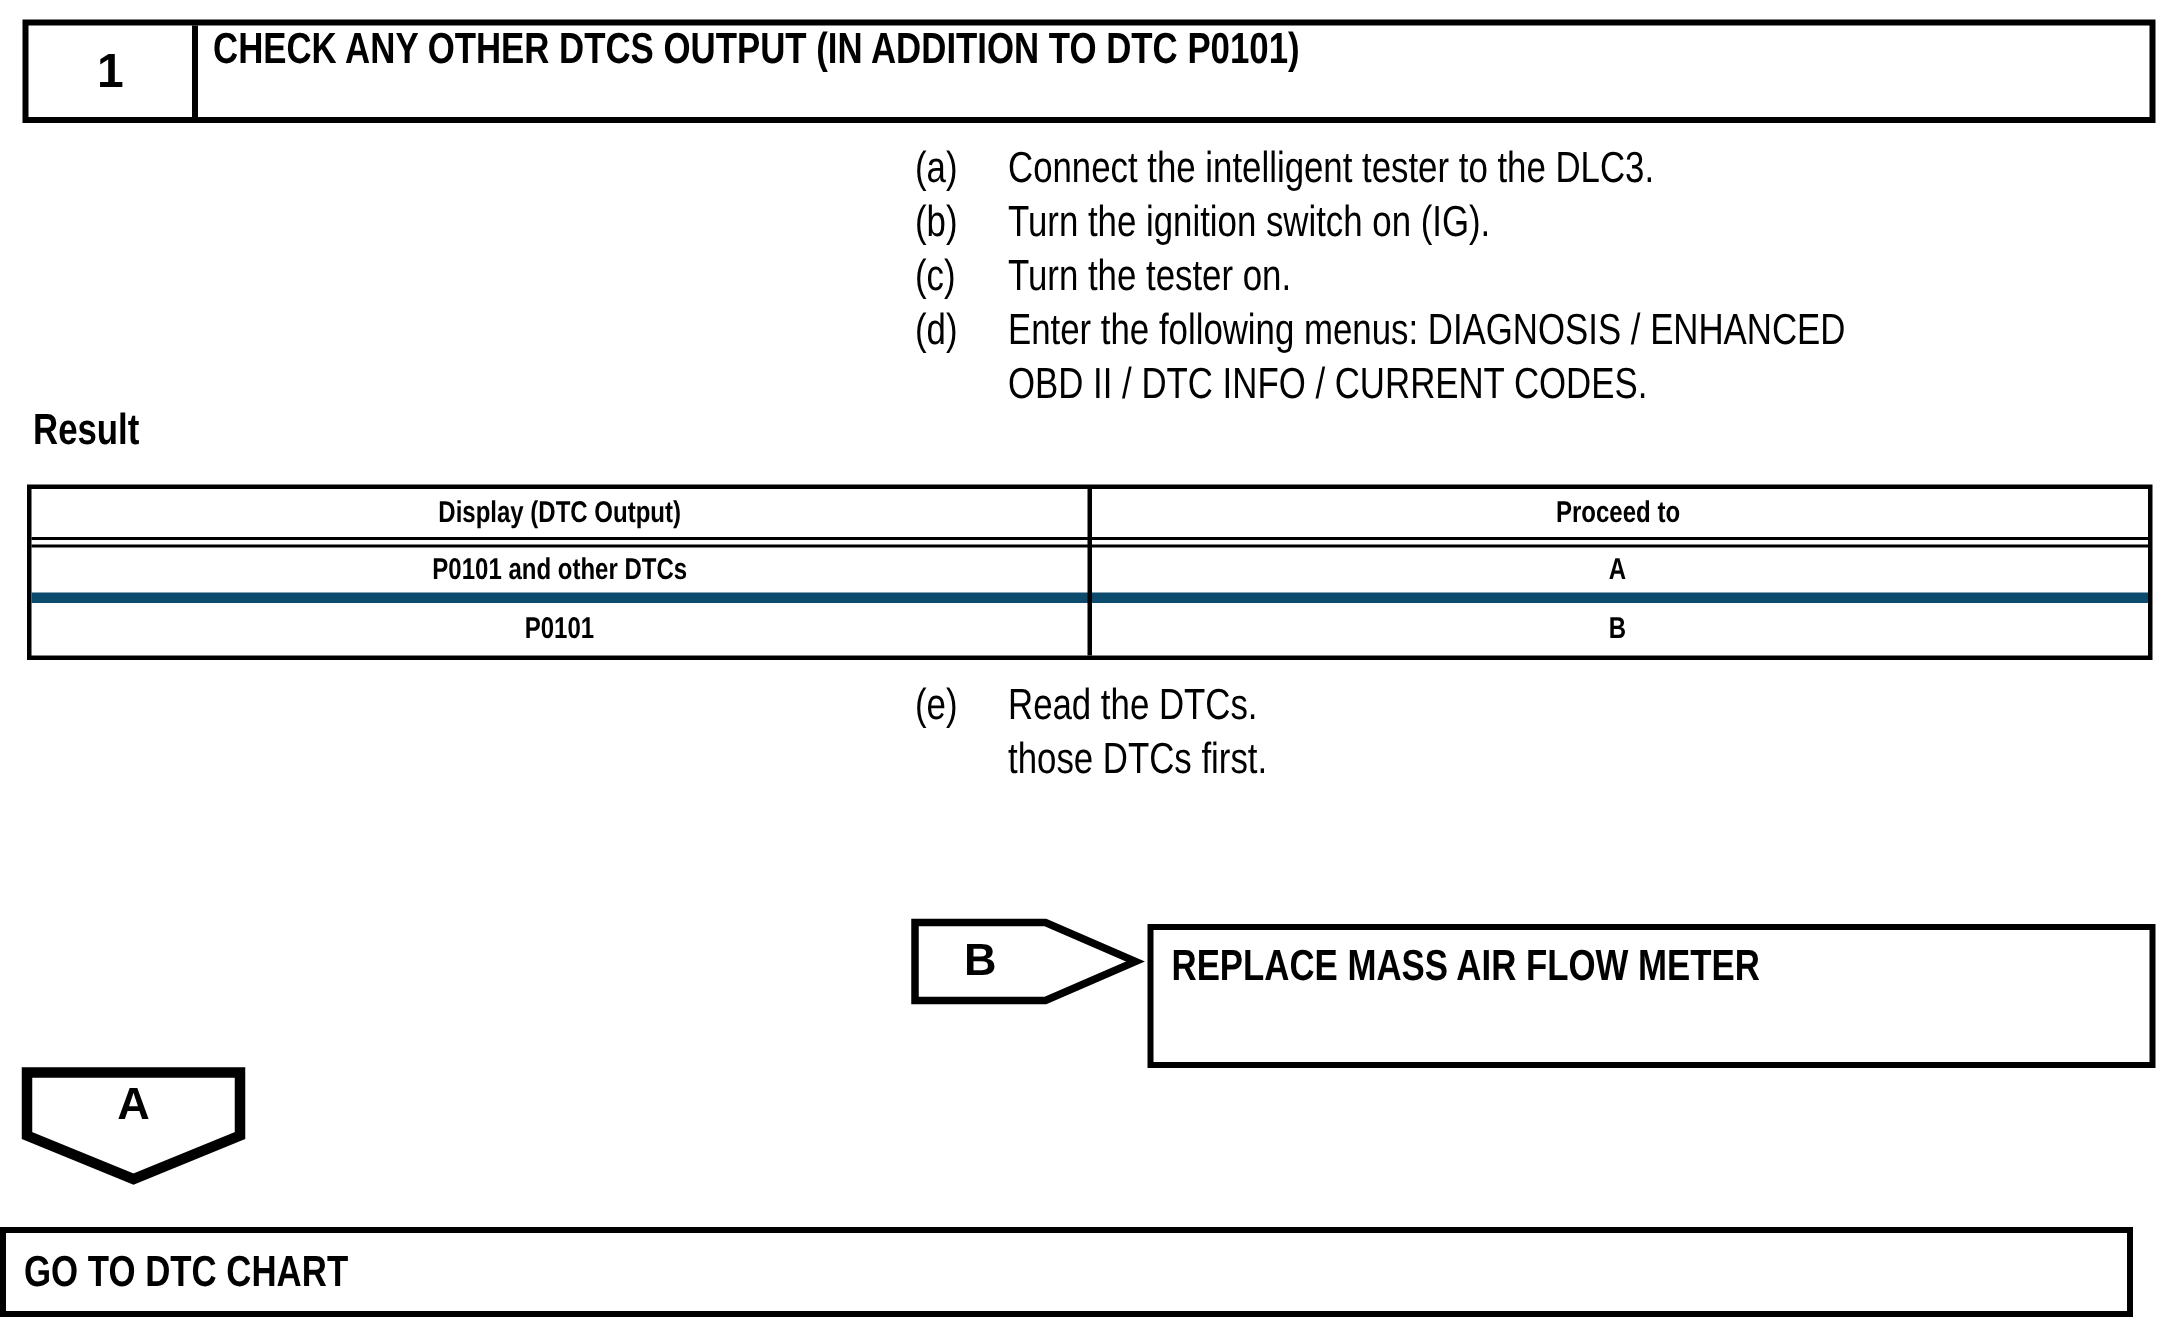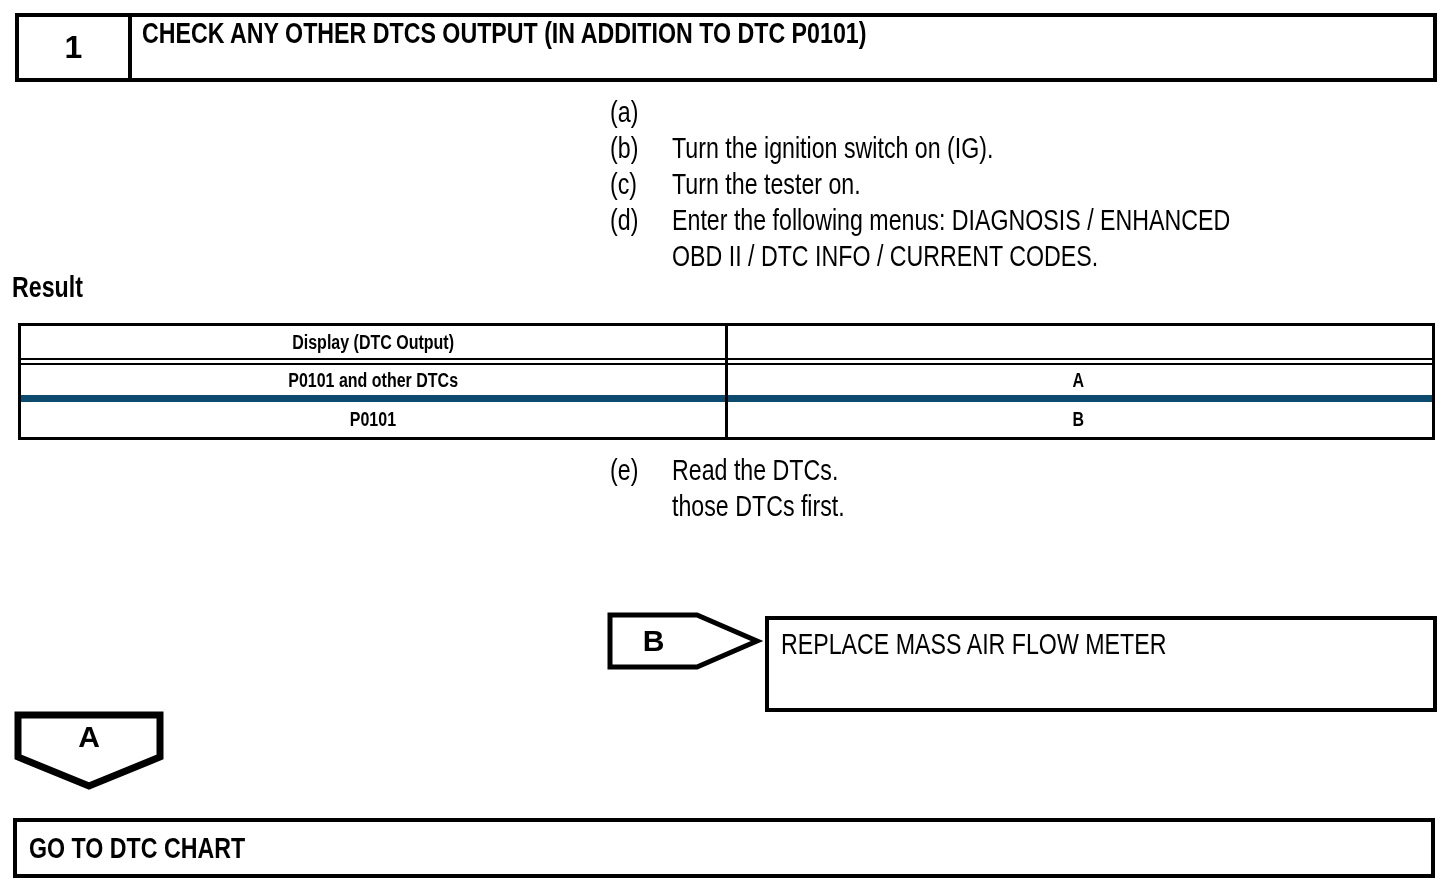--- a/index.html
+++ b/index.html
@@ -34,21 +34,21 @@
   .steps { position:absolute; left:610px; font-size:29px; font-weight:400; }
   .steps-ad { top:94px; }
   .steps-e  { top:452px; }
   .step-row { display:flex; }
   .step-marker { width:62px; line-height:36px; flex:0 0 62px; }
   .step-lines  { }
   .step-line   { line-height:36px; height:36px; }
 
   
   .result-label {
-    position:absolute; left:12px; top:270px;
+    position:absolute; left:22px; top:270px;
     font-size:29px; font-weight:700; line-height:34px;
   }
 
   
   .result-table {
     position:absolute; left:18px; top:323px; width:1417px;
     border:3px solid #000; box-sizing:border-box; background:#fff;
   }
   .trow { display:flex; box-sizing:border-box; }
   .trow-head { height:34px; border-bottom:2px solid #000; }
@@ -65,35 +65,35 @@
   .branch-b { position:absolute; left:607px; top:611px; width:155px; height:60px; }
   .branch-b svg { position:absolute; left:0; top:0; overflow:visible; }
   .branch-b-label {
     position:absolute; left:0; top:0; width:93px; height:60px;
     display:flex; align-items:center; justify-content:center;
     font-size:30px; font-weight:700;
   }
   .action-replace {
     position:absolute; left:765px; top:616px; width:672px; height:96px;
     border:4px solid #000; box-sizing:border-box; background:#fff;
-    padding:8px 0 0 12px; font-size:29px; font-weight:400;
+    padding:8px 0 0 12px; font-size:29px; font-weight:700;
   }
 
   
   .branch-a { position:absolute; left:14px; top:711px; width:152px; height:82px; }
   .branch-a svg { position:absolute; left:0; top:0; overflow:visible; }
   .branch-a-label {
     position:absolute; left:4px; top:4px; width:142px; height:44px;
     display:flex; align-items:center; justify-content:center;
     font-size:30px; font-weight:700;
   }
 
   
   .action-footer {
-    position:absolute; left:13px; top:818px; width:1422px; height:60px;
+    position:absolute; left:0; top:818px; width:1422px; height:60px;
     border:4px solid #000; box-sizing:border-box; background:#fff;
     display:flex; align-items:center; padding-left:12px;
     font-size:29px; font-weight:700;
   }
 </style>
 </head>
 <body>
 
 <div class="page">
 
@@ -102,20 +102,23 @@
       <span>1</span>
     </div>
     <div class="step-title">
       <span class="cx">CHECK ANY OTHER DTCS OUTPUT (IN ADDITION TO DTC P0101)</span>
     </div>
   </div>
 
   <div class="steps steps-ad">
     <div class="step-row">
       <span class="step-marker"><span class="cx">(a)</span></span>
+      <div class="step-lines">
+        <div class="step-line"><span class="cx">Connect the intelligent tester to the DLC3.</span></div>
+      </div>
     </div>
     <div class="step-row">
       <span class="step-marker"><span class="cx">(b)</span></span>
       <div class="step-lines">
         <div class="step-line"><span class="cx">Turn the ignition switch on (IG).</span></div>
       </div>
     </div>
     <div class="step-row">
       <span class="step-marker"><span class="cx">(c)</span></span>
       <div class="step-lines">
@@ -132,20 +135,23 @@
   </div>
 
   <div class="result-label">
     <span class="cx">Result</span>
   </div>
 
   <div class="result-table">
     <div class="trow trow-head">
       <div class="tcell tcell-1">
         <span class="tcell-text cxc">Display (DTC Output)</span>
+      </div>
+      <div class="tcell tcell-2">
+        <span class="tcell-text cxc">Proceed to</span>
       </div>
     </div>
     <div class="dbl-gap"></div>
     <div class="trow trow-a">
       <div class="tcell tcell-1">
         <span class="tcell-text cxc">P0101 and other DTCs</span>
       </div>
       <div class="tcell tcell-2">
         <span class="tcell-text cxc">A</span>
       </div>

